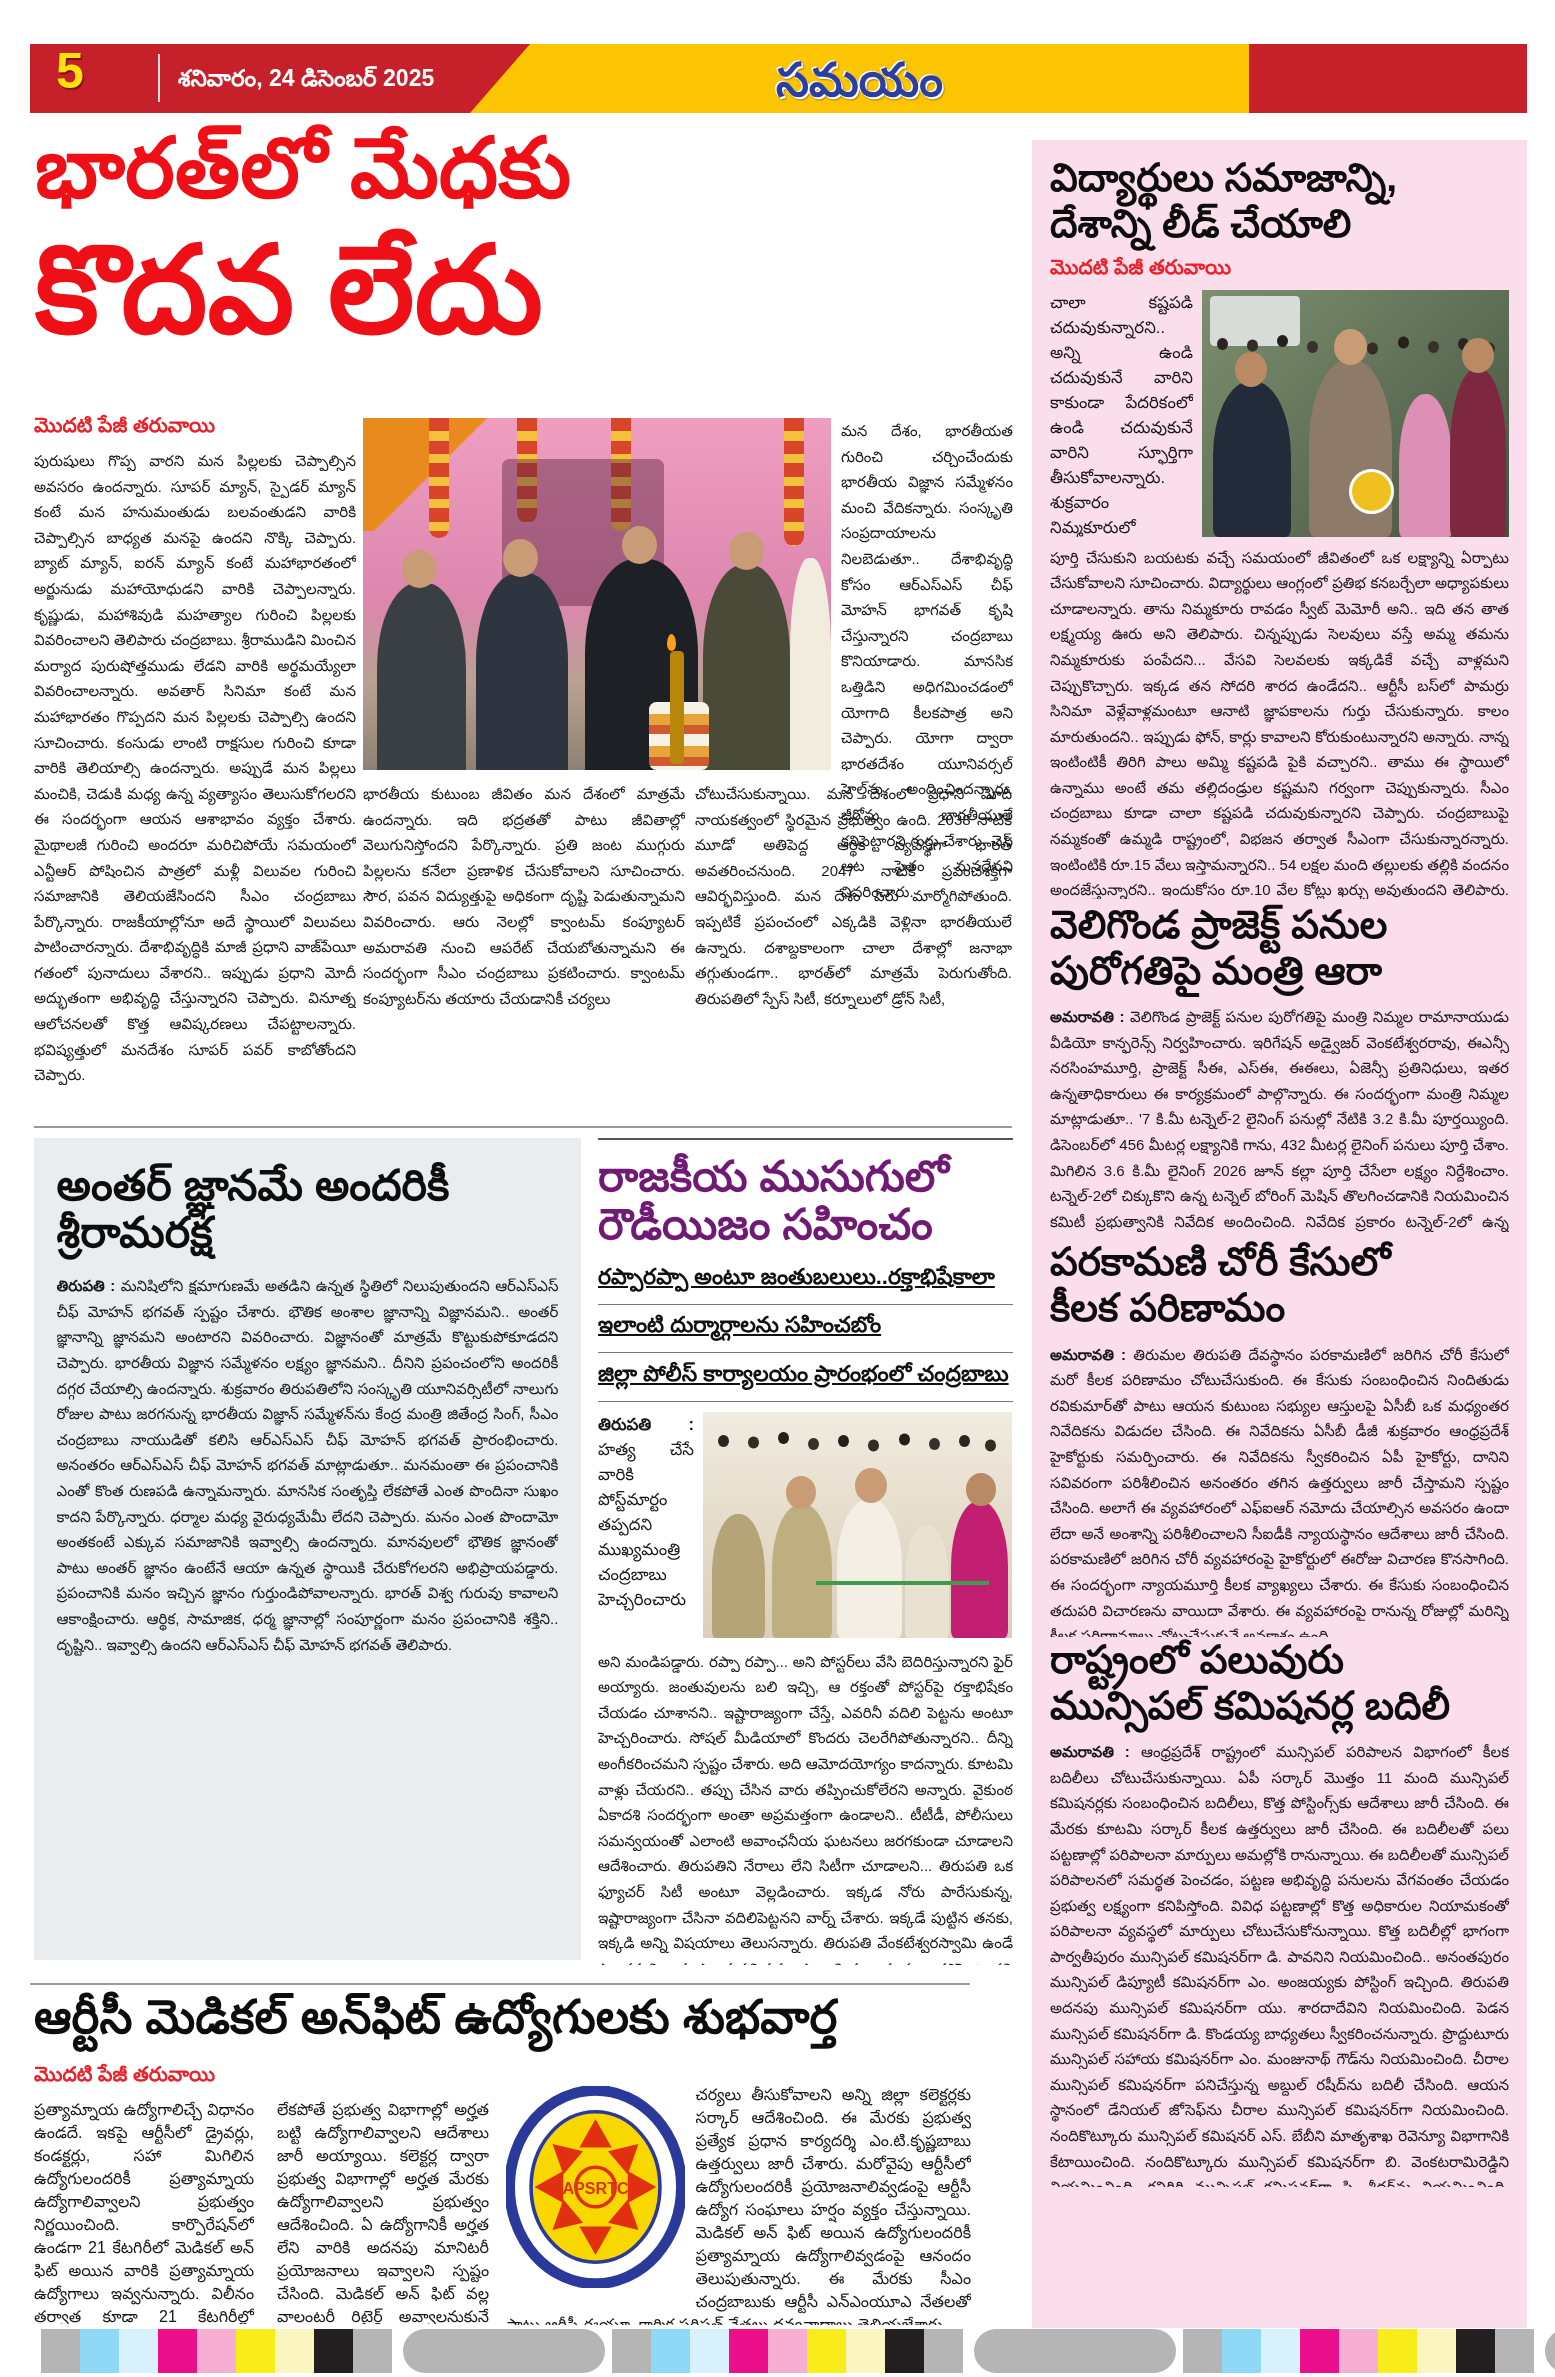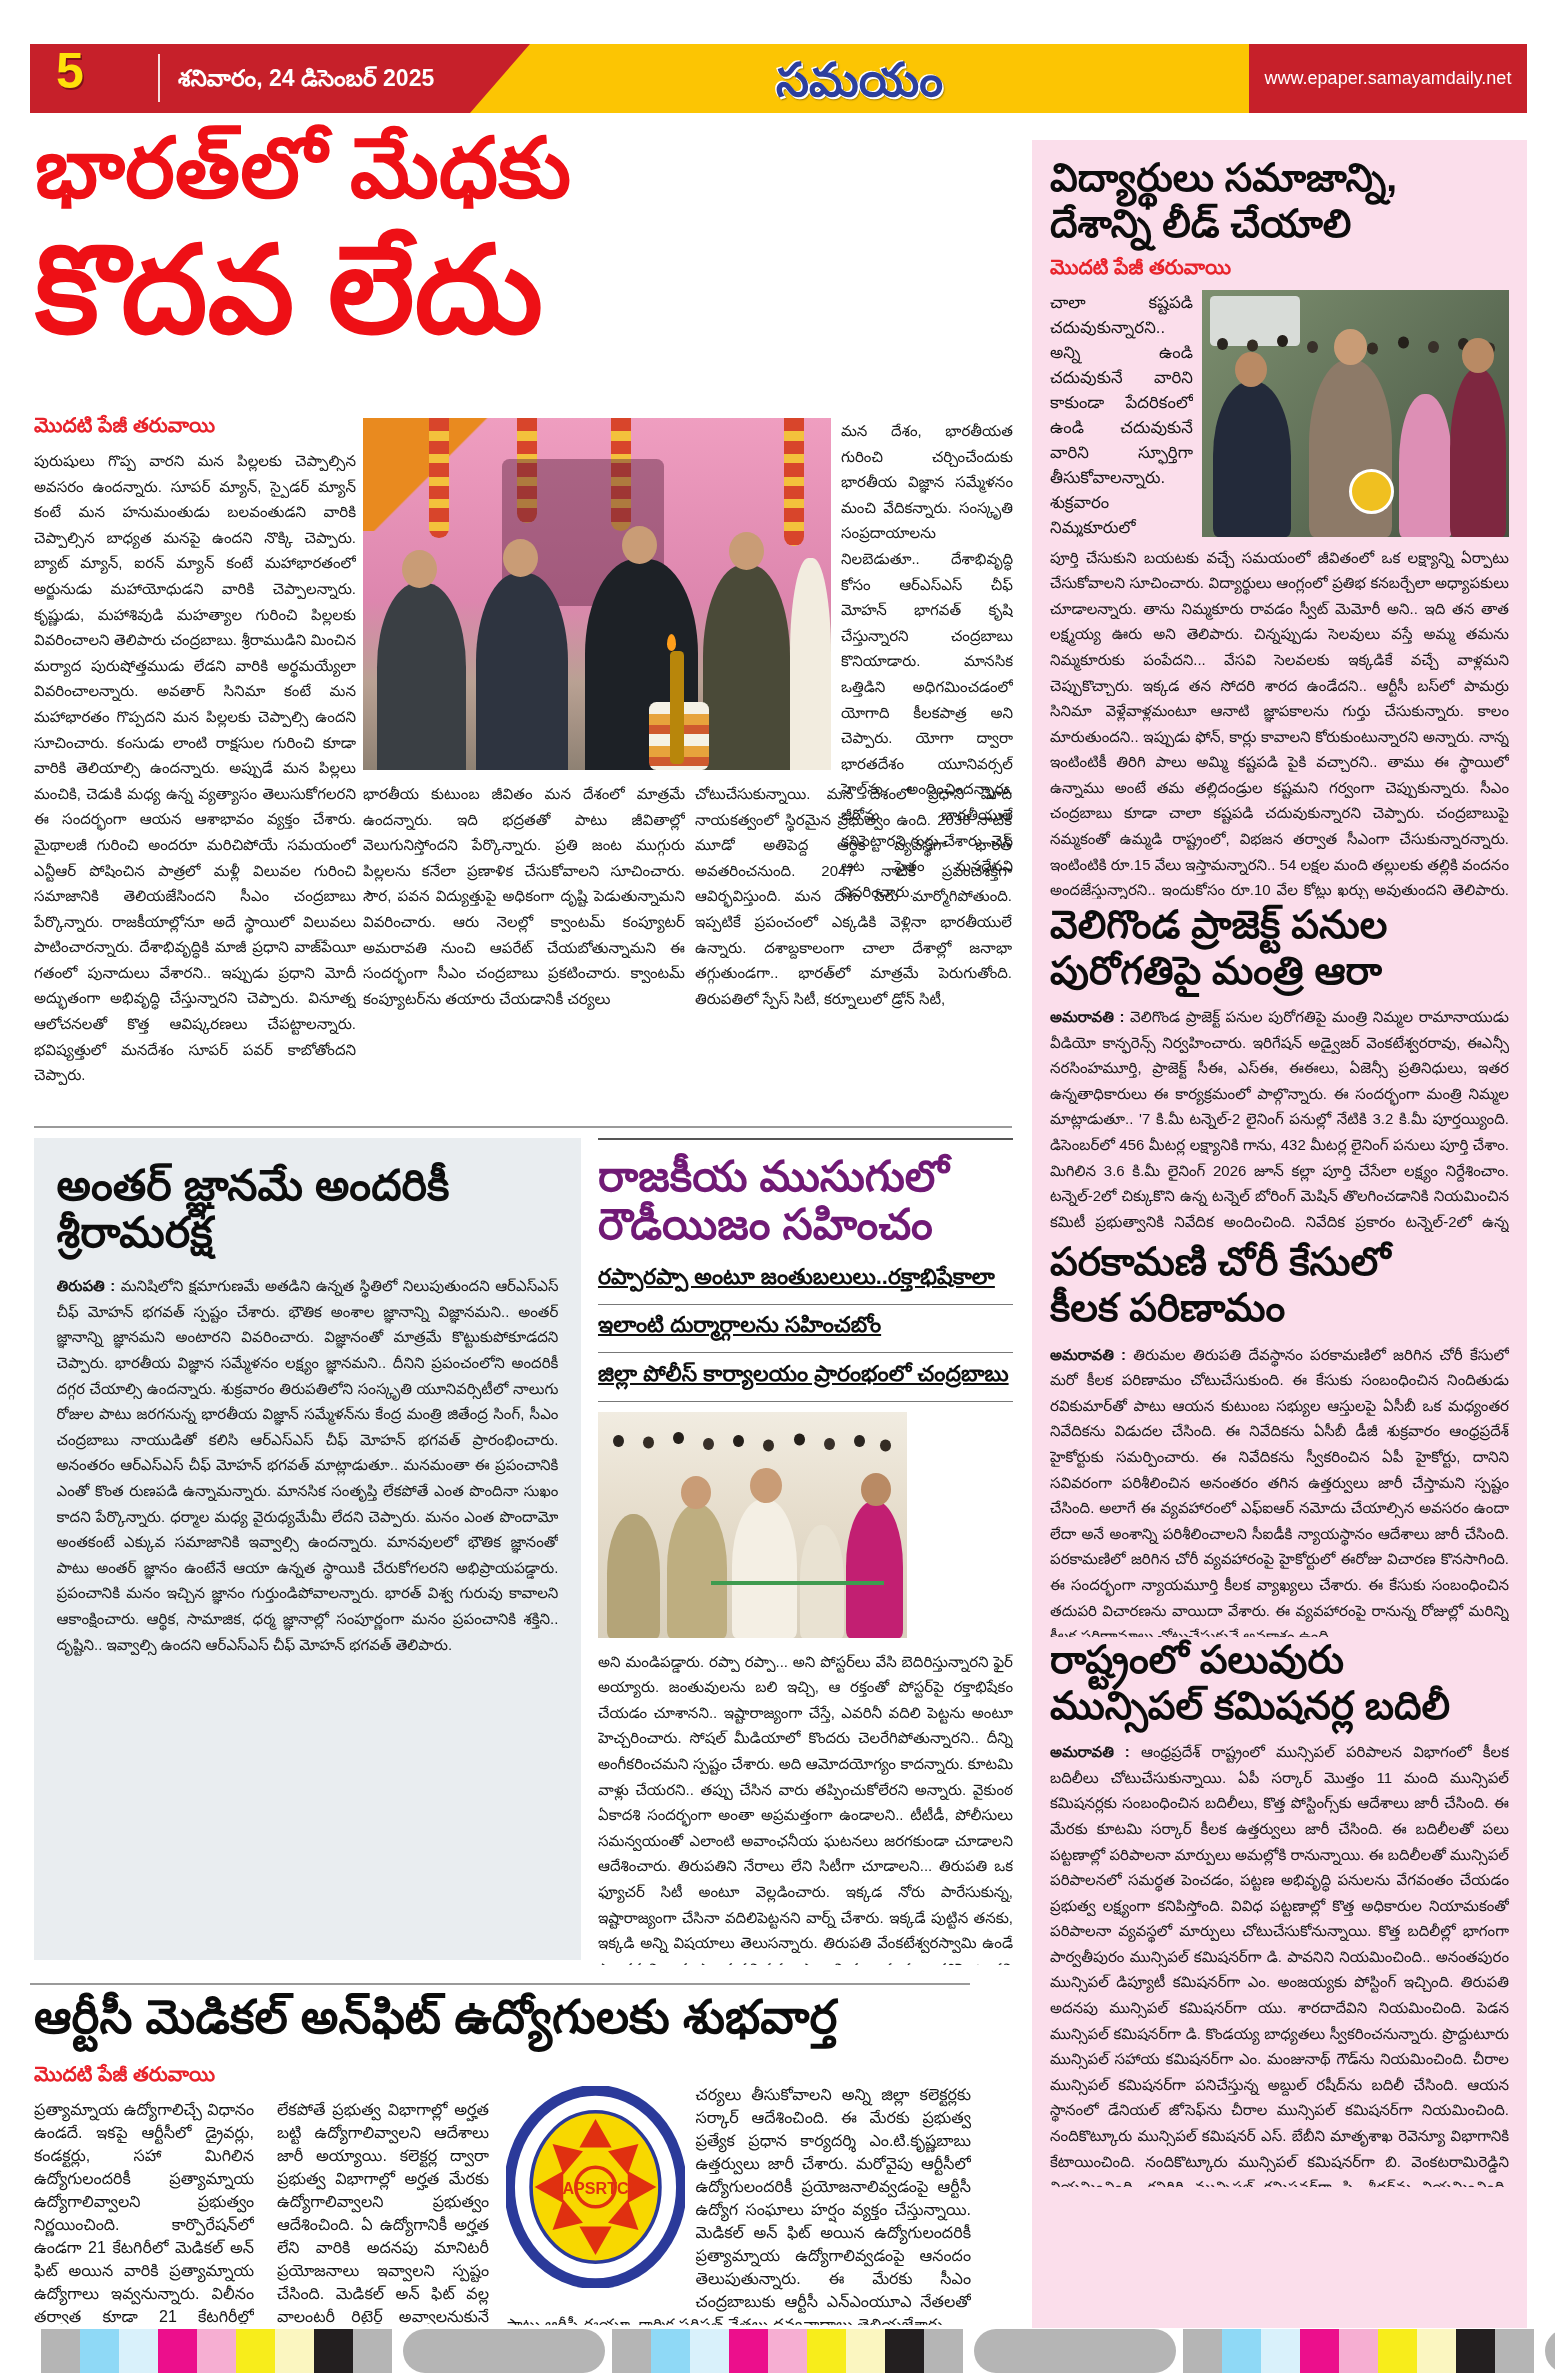--- a/index.html
+++ b/index.html
@@ -92,21 +92,20 @@
 <body>
 
 <div id="page">
 
   <div class="abs hdr-red"></div>
   <div class="abs hdr-yellow"></div>
   <div class="abs pagenum">5</div>
   <div class="abs hdr-vline"></div>
   <div class="abs hdr-date">శనివారం, 24 డిసెంబర్ 2025</div>
   <div class="abs masthead">సమయం</div>
-  <div class="abs hdr-site">www.epaper.samayamdaily.net</div>
 
   <div class="abs lead-h1">భారత్‌లో మేధకు</div>
   <div class="abs lead-h2">కొదవ లేదు</div>
 
   <div class="abs c-left">
     <div class="red-label">మొదటి పేజీ తరువాయి</div>
     <div class="body-t col" style="height:676px;">పురుషులు గొప్ప వారని మన పిల్లలకు చెప్పాల్సిన అవసరం ఉందన్నారు. సూపర్ మ్యాన్, స్పైడర్ మ్యాన్ కంటే మన హనుమంతుడు బలవంతుడని వారికి చెప్పాల్సిన బాధ్యత మనపై ఉందని నొక్కి చెప్పారు. బ్యాట్ మ్యాన్, ఐరన్ మ్యాన్ కంటే మహాభారతంలో అర్జునుడు మహాయోధుడని వారికి చెప్పాలన్నారు. కృష్ణుడు, మహాశివుడి మహత్యాల గురించి పిల్లలకు వివరించాలని తెలిపారు చంద్రబాబు. శ్రీరాముడిని మించిన మర్యాద పురుషోత్తముడు లేడని వారికి అర్థమయ్యేలా వివరించాలన్నారు. అవతార్ సినిమా కంటే మన మహాభారతం గొప్పదని మన పిల్లలకు చెప్పాల్సి ఉందని సూచించారు. కంసుడు లాంటి రాక్షసుల గురించి కూడా వారికి తెలియాల్సి ఉందన్నారు. అప్పుడే మన పిల్లలు మంచికి, చెడుకి మధ్య ఉన్న వ్యత్యాసం తెలుసుకోగలరని ఈ సందర్భంగా ఆయన ఆశాభావం వ్యక్తం చేశారు. మైథాలజీ గురించి అందరూ మరిచిపోయే సమయంలో ఎన్టీఆర్ పోషించిన పాత్రలో మళ్లీ విలువల గురించి సమాజానికి తెలియజేసిందని సీఎం చంద్రబాబు పేర్కొన్నారు. రాజకీయాల్లోనూ అదే స్థాయిలో విలువలు పాటించారన్నారు. దేశాభివృద్ధికి మాజీ ప్రధాని వాజ్‌పేయీ గతంలో పునాదులు వేశారని.. ఇప్పుడు ప్రధాని మోదీ అద్భుతంగా అభివృద్ధి చేస్తున్నారని చెప్పారు. వినూత్న ఆలోచనలతో కొత్త ఆవిష్కరణలు చేపట్టాలన్నారు. భవిష్యత్తులో మనదేశం సూపర్ పవర్ కాబోతోందని చెప్పారు.</div>
   </div>
 
   <div class="abs ph ph-main">
@@ -148,20 +147,24 @@
   <div class="abs rowdy">
     <div class="rowdy-rule"></div>
     <h2>
       <span>రాజకీయ ముసుగులో</span><br>
       <span>రౌడీయిజం సహించం</span>
     </h2>
     <div class="subhead">రప్పారప్పా అంటూ జంతుబలులు..రక్తాభిషేకాలా</div>
     <div class="subhead">ఇలాంటి దుర్మార్గాలను సహించబోం</div>
     <div class="subhead">జిల్లా పోలీస్ కార్యాలయం ప్రారంభంలో చంద్రబాబు</div>
     <div class="rowdy-flex">
+      <div class="rowdy-mini body-t">
+        <b class="dl">తిరుపతి :</b>
+        <span>హత్య చేసే వారికి పోస్ట్‌మార్టం తప్పదని ముఖ్యమంత్రి చంద్రబాబు హెచ్చరించారు</span>
+      </div>
       <div class="ph ph-rowdy">
         <div class="heads"></div>
         <div class="blob" style="left:9px;bottom:0;width:53px;height:124px;background:#b4a478;"></div>
         <div class="blob" style="left:69px;bottom:0;width:60px;height:134px;background:#beae80;"></div>
         <div class="circle" style="left:83px;bottom:129px;width:30px;height:33px;background:#c99c76;"></div>
         <div class="blob" style="left:134px;bottom:0;width:65px;height:139px;background:#f4efe4;"></div>
         <div class="circle" style="left:152px;bottom:135px;width:32px;height:35px;background:#c99c76;"></div>
         <div class="blob" style="left:202px;bottom:0;width:44px;height:113px;background:#e9e2d2;"></div>
         <div class="blob" style="left:248px;bottom:0;width:57px;height:137px;background:#c21f72;"></div>
         <div class="circle" style="left:263px;bottom:132px;width:30px;height:33px;background:#b98a64;"></div>

